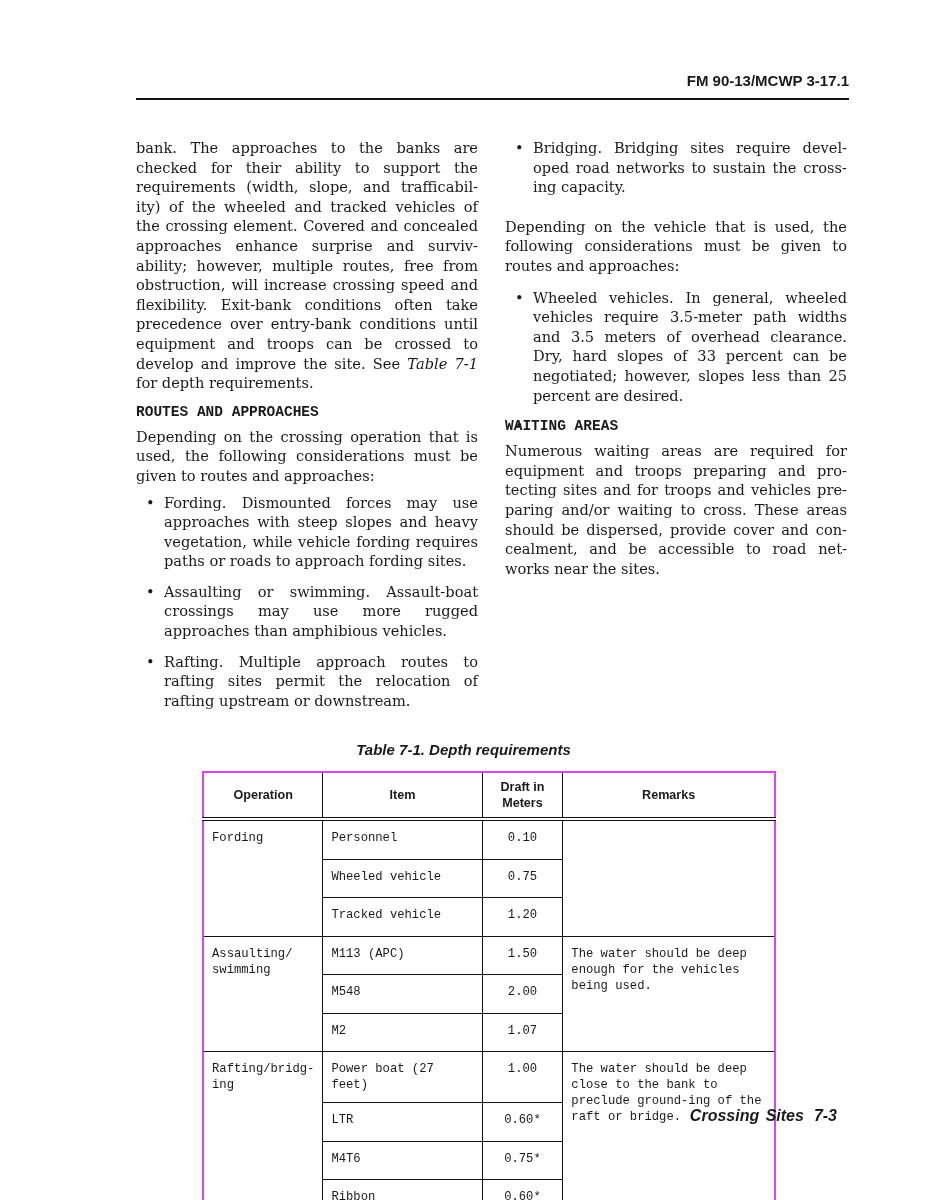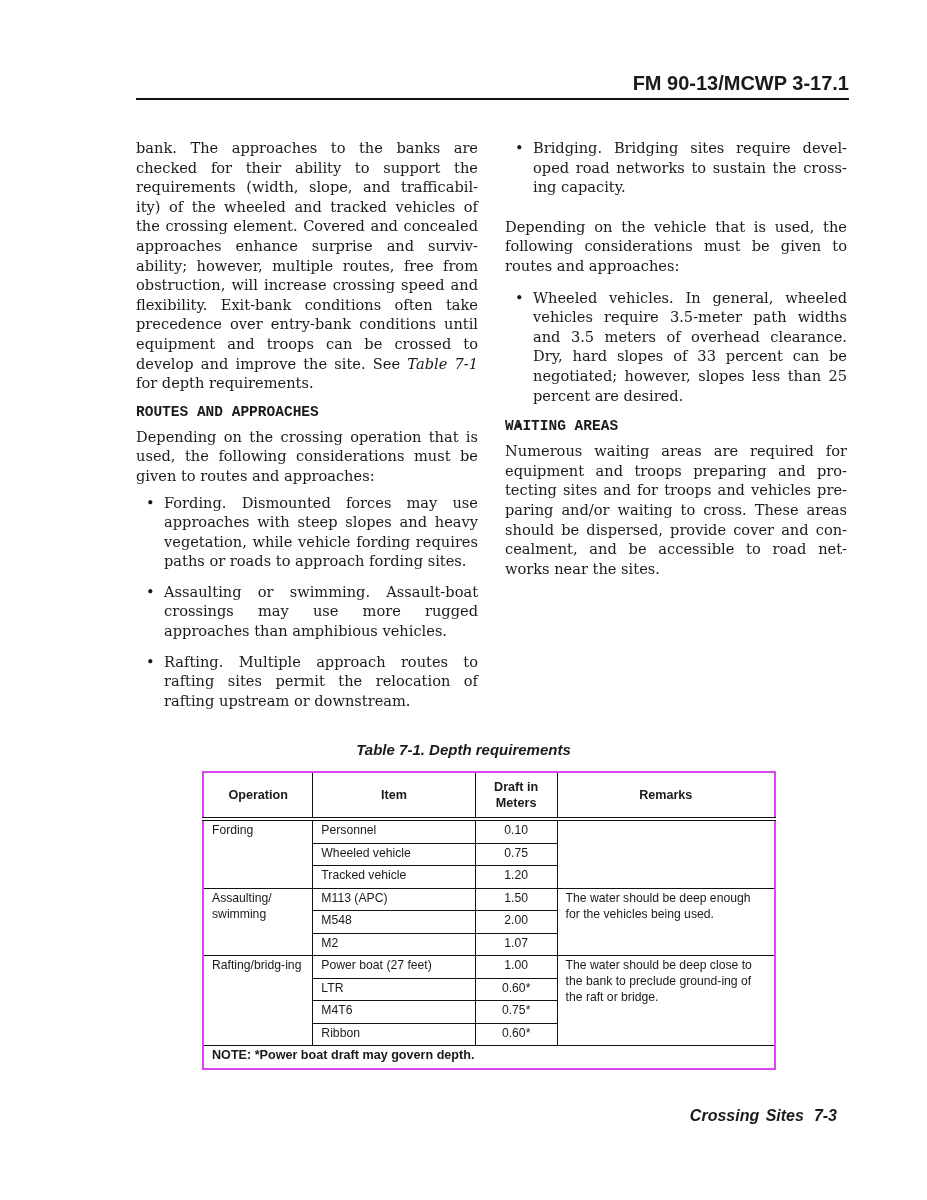--- a/index.html
+++ b/index.html
@@ -1,19 +1,19 @@
 <!DOCTYPE html>
 <html><head>
 <meta charset="utf-8">
 <style>
   html, body { margin: 0; padding: 0; background: #ffffff; }
   body { width: 927px; height: 1200px; position: relative; overflow: hidden; color: #1a1a1a; }
   .header-id {
     position: absolute; right: 78px; top: 72px;
-    font-family: "Liberation Sans", sans-serif; font-weight: bold; font-size: 20px;
+    font-family: "Liberation Sans", sans-serif; font-weight: bold; font-size: 15px;
   }
   .header-rule { position: absolute; left: 136px; right: 78px; top: 98px; height: 2px; background: #111; }
   .col { position: absolute; top: 138px; width: 342px;
     font-family: "DejaVu Serif", "Liberation Serif", serif; font-size: 14.6px; line-height: 19.6px; }
   .col-left { left: 136px; }
   .col-right { left: 505px; }
   p { margin: 0; text-align: justify; }
   .heading {
     font-family: Liberation Mono, monospace; font-weight: bold; font-size: 14.5px;
     text-align: left; margin: 9px 0 5px 0; line-height: 20px;
@@ -28,21 +28,21 @@
   }
   table.depth {
     position: absolute; left: 202px; top: 771px; width: 574px;
     border-collapse: collapse; border: 2px solid #d946ef;
     font-family: "Liberation Sans", sans-serif; font-size: 12.2px;
   }
   table.depth th {
     font-weight: bold; font-size: 12.6px; text-align: center; height: 40px; line-height: 16px;
     border: 1.5px solid #111; border-bottom: 4px double #111; padding: 2px 4px;
   }
-  table.depth td { border: 1.5px solid #111; padding: 1px 8px; height: 19.5px; vertical-align: top; line-height: 16px; }
+  table.depth td { border: 1.5px solid #111; padding: 9px 8px; height: 19.5px; vertical-align: top; line-height: 16px; font-family: Liberation Mono, monospace; }
   td.num { text-align: center; }
   td.op, td.rem { line-height: 16px; padding-top: 3px; }
   td.note { font-weight: bold; font-size: 12.6px; padding-top: 2px; }
   col.c1 { width: 110px; } col.c2 { width: 163px; } col.c3 { width: 82px; } col.c4 { width: 219px; }
   .footer {
     position: absolute; right: 90px; top: 1107px;
     font-family: "Liberation Sans", sans-serif; font-weight: bold; font-style: italic; font-size: 16px;
     word-spacing: 2px;
     margin-left: 32px;
   }

